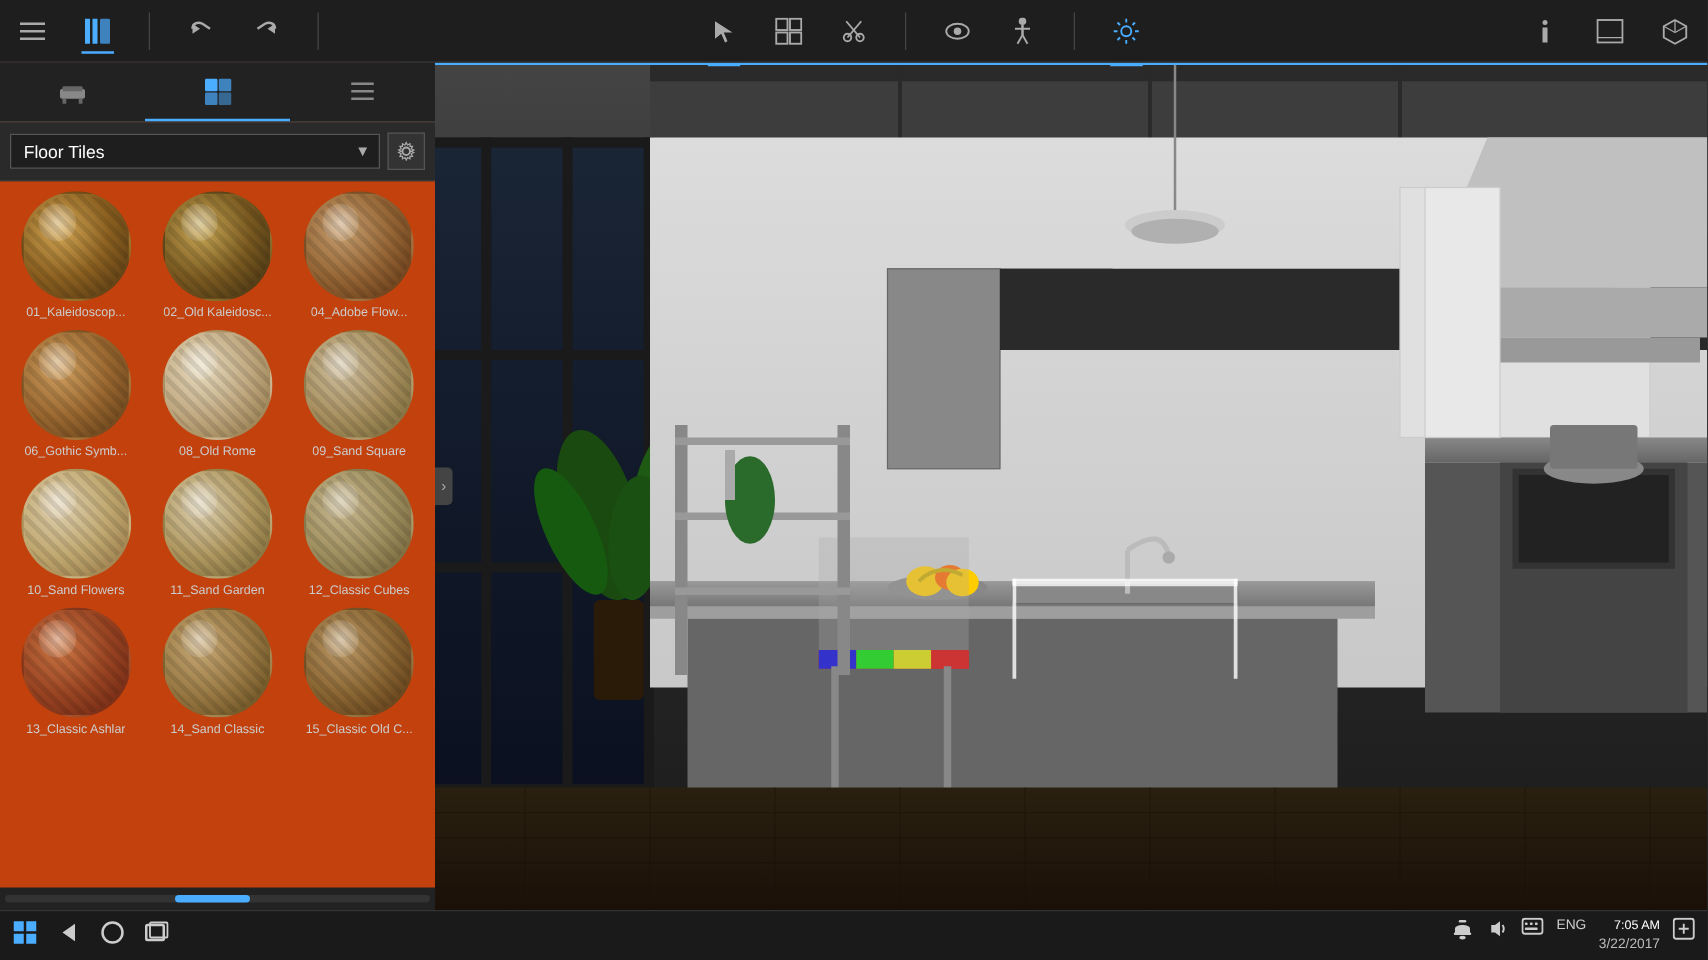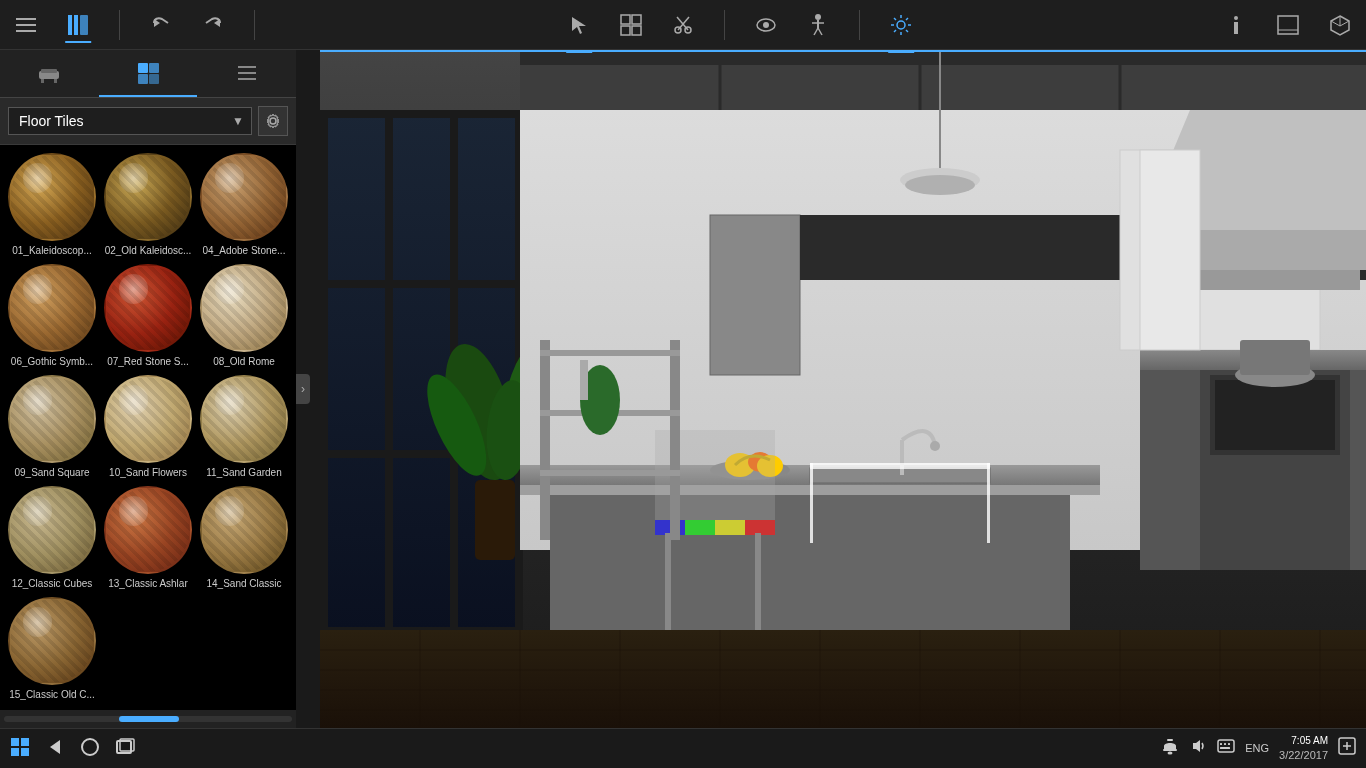--- a/index.html
+++ b/index.html
@@ -71,23 +71,23 @@
       line-height: 1.4;
     }
     .taskbar-right {
       display: flex;
       align-items: center;
       gap: 12px;
     }
 
     
     #sidebar {
-      width: 296px;
+      width: 348px;
       height: calc(100% - 50px - 40px);
-      background: #000000;
+      background: #c2410c;
       position: absolute;
       top: 50px;
       left: 0;
       z-index: 5;
       display: flex;
       flex-direction: column;
     }
 
     
     #sidebar-tabs {
@@ -466,35 +466,28 @@
           <div class="sphere-highlight"></div>
           <div style="position: absolute; top: 0px; left: 0px; width: 100%; height: 100%; border-radius: 50%; background: repeating-linear-gradient(45deg, rgba(0, 0, 0, 0.1) 0px, rgba(0, 0, 0, 0.1) 4px, transparent 4px, transparent 8px);"></div>
         </div>
         <div class="material-name">02_Old Kaleidosc...</div>
       </div>
       <div class="material-item">
         <div class="material-sphere sphere-pattern-4">
           <div class="sphere-highlight"></div>
           <div style="position: absolute; top: 0px; left: 0px; width: 100%; height: 100%; border-radius: 50%; background: repeating-linear-gradient(45deg, rgba(0, 0, 0, 0.1) 0px, rgba(0, 0, 0, 0.1) 4px, transparent 4px, transparent 8px);"></div>
         </div>
-        <div class="material-name">04_Adobe Stone...</div>
+        <div class="material-name">04_Adobe Flow...</div>
       </div>
       <div class="material-item">
         <div class="material-sphere sphere-pattern-6">
           <div class="sphere-highlight"></div>
           <div style="position: absolute; top: 0px; left: 0px; width: 100%; height: 100%; border-radius: 50%; background: repeating-linear-gradient(45deg, rgba(0, 0, 0, 0.1) 0px, rgba(0, 0, 0, 0.1) 4px, transparent 4px, transparent 8px);"></div>
         </div>
         <div class="material-name">06_Gothic Symb...</div>
-      </div>
-      <div class="material-item">
-        <div class="material-sphere sphere-pattern-7">
-          <div class="sphere-highlight"></div>
-          <div style="position: absolute; top: 0px; left: 0px; width: 100%; height: 100%; border-radius: 50%; background: repeating-linear-gradient(45deg, rgba(0, 0, 0, 0.1) 0px, rgba(0, 0, 0, 0.1) 4px, transparent 4px, transparent 8px);"></div>
-        </div>
-        <div class="material-name">07_Red Stone S...</div>
       </div>
       <div class="material-item">
         <div class="material-sphere sphere-pattern-8">
           <div class="sphere-highlight"></div>
           <div style="position: absolute; top: 0px; left: 0px; width: 100%; height: 100%; border-radius: 50%; background: repeating-linear-gradient(45deg, rgba(0, 0, 0, 0.1) 0px, rgba(0, 0, 0, 0.1) 4px, transparent 4px, transparent 8px);"></div>
         </div>
         <div class="material-name">08_Old Rome</div>
       </div>
       <div class="material-item">
         <div class="material-sphere sphere-pattern-9">
@@ -727,21 +720,21 @@
         <circle cx="10" cy="10" r="8" fill="none" stroke="#ccc" stroke-width="2"></circle>
       </svg>
   </div>
   <div class="taskbar-icon">
     <svg width="20" height="20" viewBox="0 0 20 20">
         <rect x="2" y="4" width="14" height="12" fill="none" stroke="#ccc" stroke-width="2" rx="1"></rect>
         <rect x="5" y="2" width="14" height="12" fill="none" stroke="#ccc" stroke-width="1.5" rx="1"></rect>
       </svg>
   </div>
 
-  <div class="taskbar-right" style="margin-left:auto;display:flex;align-items:center;gap:10px;">
+  <div class="taskbar-right" style="margin-left:auto;display:flex;align-items:flex-start;gap:10px;">
     <div class="taskbar-icon">
       <svg width="18" height="18" viewBox="0 0 18 18">
           <rect x="6" y="2" width="6" height="2" rx="1" fill="#ccc"></rect>
           <path d="M3 13 L3 9 C3 5 15 5 15 9 L15 13 Z" fill="#ccc"></path>
           <rect x="2" y="12" width="14" height="2" rx="1" fill="#ccc"></rect>
           <ellipse cx="9" cy="16" rx="2.5" ry="1.5" fill="#ccc"></ellipse>
         </svg>
     </div>
     <div class="taskbar-icon">
       <svg width="18" height="18" viewBox="0 0 18 18">

